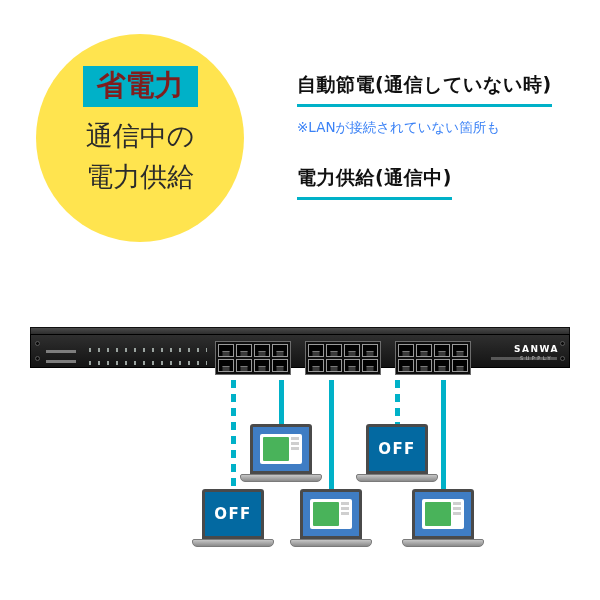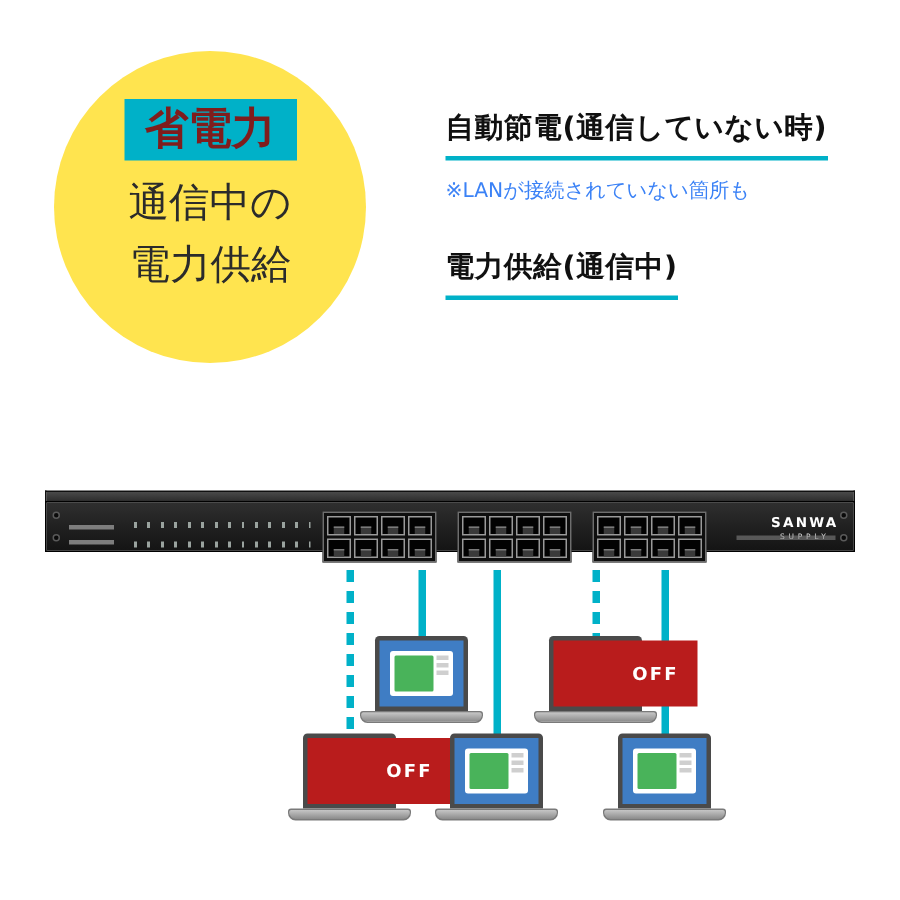--- a/index.html
+++ b/index.html
@@ -88,22 +88,22 @@
   .c5 { left:441px; height:112px; }
 
   
   .laptop { position:absolute; width:82px; }
   .screen {
     width:62px; height:50px; margin:0 auto; box-sizing:border-box;
     background:#4a4a4a; padding:3px; border-radius:3px 3px 0 0;
   }
   .display { width:100%; height:100%; display:flex; align-items:center; justify-content:center; }
   .display.on  { background:#3f7dc4; }
-  .display.off { background:#b91c1c; color:#fff; font-weight:bold;
-                 font-size:12px; letter-spacing:1.5px;padding-left:40px; }
+  .display.off { background:#0369a1; color:#fff; font-weight:bold;
+                 font-size:15px; letter-spacing:1.5px; }
   .window { width:42px; height:30px; background:#fff; border-radius:2px;
             box-sizing:border-box; padding:3px; display:flex; gap:2px; }
   .win-main { flex:1; background:#49b35a; border-radius:1px; }
   .win-side { width:8px; display:flex; flex-direction:column; gap:2px; justify-content:flex-start; }
   .win-side span { height:3px; background:#cfcfcf; }
   .base {
     height:8px; box-sizing:border-box;
     background:linear-gradient(#c6c6c6,#8b8b8b);
     border:1px solid #7a7a7a; border-radius:2px 2px 5px 5px;
   }

